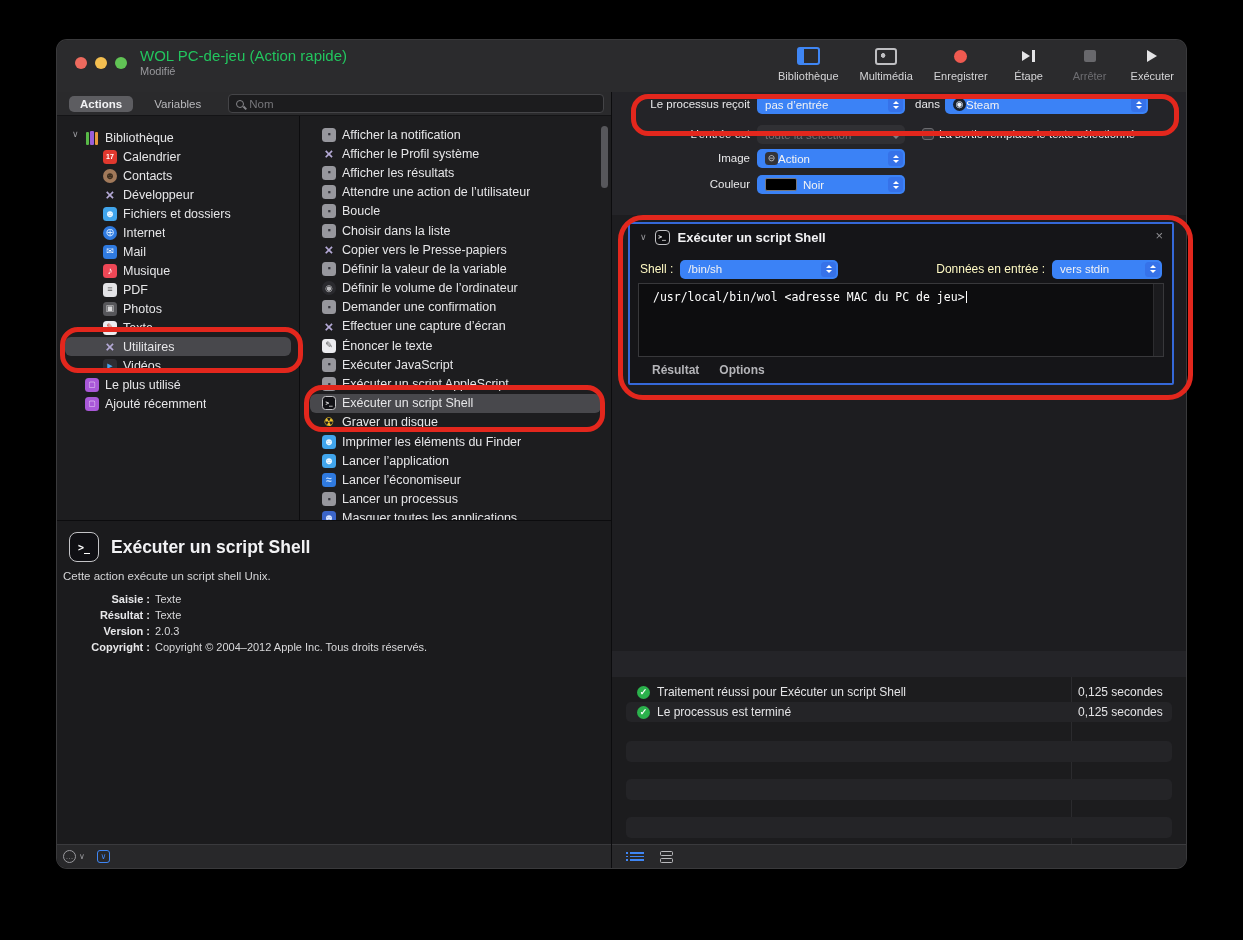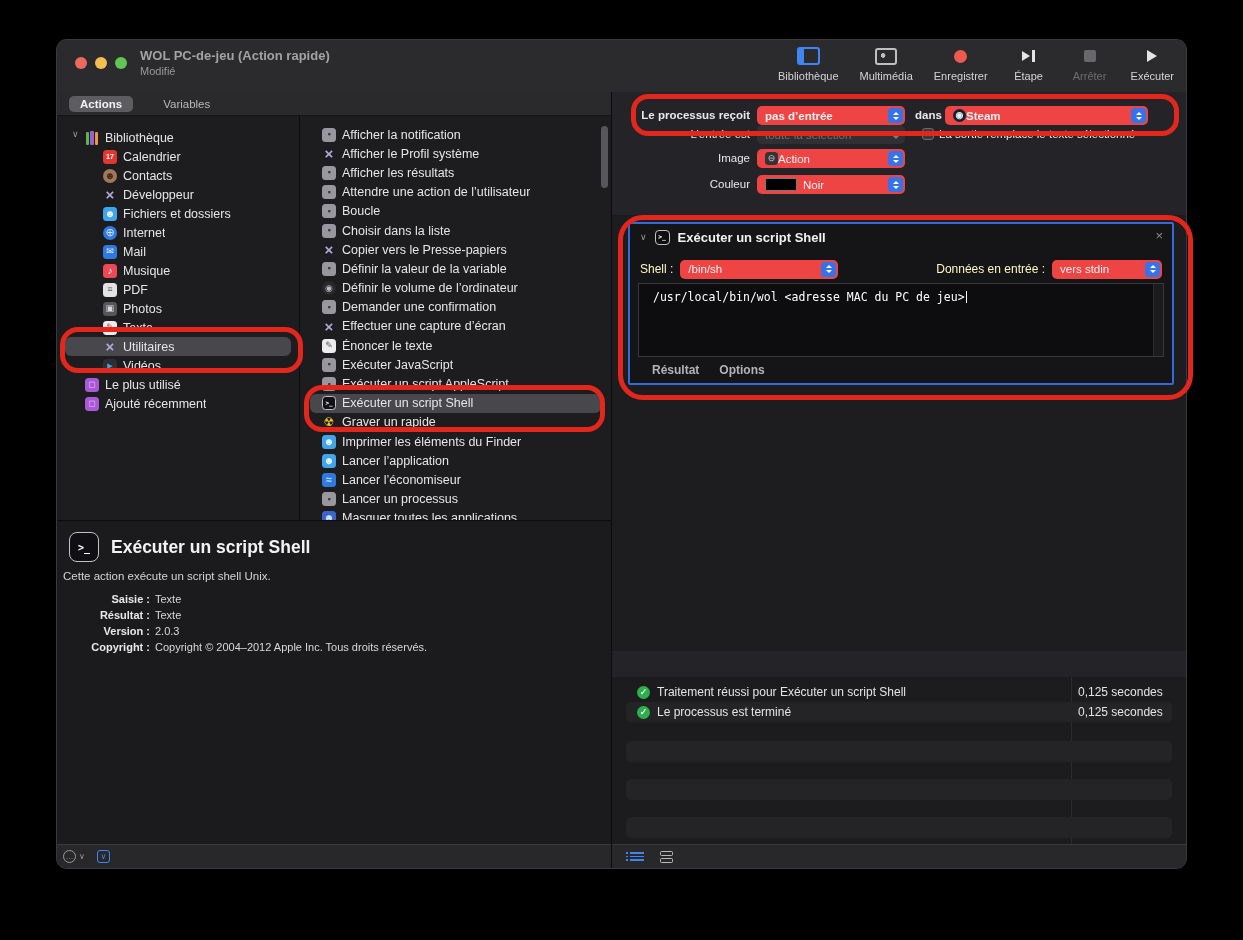--- a/index.html
+++ b/index.html
@@ -5,41 +5,41 @@
   html,body{margin:0;padding:0;background:#000;}
   .root{position:relative;width:1243px;height:940px;background:#000;overflow:hidden;
         font-family:"Liberation Sans",sans-serif;-webkit-font-smoothing:antialiased;}
   .window{position:absolute;left:57px;top:40px;width:1129px;height:828px;background:#1e1e20;
           border-radius:10px;overflow:hidden;box-shadow:0 0 0 1px #3a3a3c,0 22px 60px rgba(0,0,0,.65);}
   
   .titlebar{position:absolute;left:0;top:0;right:0;height:52px;background:#2b2b2d;border-bottom:1px solid #151517;}
   .traffic{position:absolute;left:18px;top:17px;display:flex;gap:8px;}
   .light{width:12px;height:12px;border-radius:50%;}
   .titlewrap{position:absolute;left:83px;top:8px;}
-  .wtitle{font-size:13px;font-weight:bold;color:#a3a3a3;line-height:16px;}
+  .wtitle{font-size:15px;font-weight:normal;color:#22c55e;line-height:16px;}
   .wsub{font-size:11px;color:#98989c;line-height:13px;margin-top:1px;}
   .toolbar{position:absolute;right:12px;top:3px;display:flex;gap:21px;align-items:flex-end;}
   .tbitem{display:flex;flex-direction:column;align-items:center;min-width:40px;}
   .tbicon{height:26px;display:flex;align-items:center;justify-content:center;}
   .tblabel{font-size:11px;color:#d4d4d6;line-height:15px;}
   .tbitem.disabled .tblabel{color:#6d6d71;}
   .tb-lib{width:19px;height:14px;border:2px solid #3f86f4;border-radius:3px;
           background:linear-gradient(90deg,#3f86f4 0 5px,transparent 5px);}
   .tb-media{width:18px;height:13px;border:2px solid #bfbfc2;border-radius:3px;
           background:radial-gradient(circle at 34% 42%,#bfbfc2 0 2px,transparent 2.6px);}
   .tb-rec{width:13px;height:13px;border-radius:50%;background:#ef5a50;}
   .tb-tri{width:0;height:0;border-top:6px solid transparent;border-bottom:6px solid transparent;border-left:10px solid #e4e4e6;}
   .tb-bar{width:3px;height:12px;background:#e4e4e6;margin-left:2px;}
   .tb-stop{width:12px;height:12px;background:#68686c;border-radius:2px;}
   
   .leftpane{position:absolute;left:0;top:52px;width:554px;bottom:0;background:#1d1d1f;border-right:1px solid #0c0c0e;}
   .rightpane{position:absolute;left:555px;top:52px;right:0;bottom:0;background:#242428;}
   
   .tabbar{position:absolute;left:0;top:0;right:0;height:24px;background:#2a2a2c;border-bottom:1px solid #141416;
-          display:flex;align-items:center;padding:0 7px 0 12px;gap:19px;box-sizing:border-box;}
+          display:flex;align-items:center;padding:0 7px 0 12px;gap:10px;box-sizing:border-box;}
   .tab{font-size:11.5px;color:#b9b9bc;padding:2px 11px;border-radius:5px;}
   .tab.sel{background:#5d5d61;color:#f2f2f4;font-weight:bold;}
   .search{flex:1;height:17px;background:#1c1c1e;border:1px solid #444447;border-radius:4px;
           display:flex;align-items:center;gap:5px;padding:0 7px;margin-left:6px;}
   .mag{width:6px;height:6px;border:1.5px solid #86868a;border-radius:50%;position:relative;flex:0 0 auto;}
   .mag::after{content:'';position:absolute;width:4px;height:1.5px;background:#86868a;transform:rotate(45deg);right:-3.5px;bottom:-1.5px;}
   .ph{font-size:11.5px;color:#76767a;}
   
   .cols{position:absolute;left:0;top:24px;right:0;height:404px;display:flex;overflow:hidden;}
   .sidebar{width:243px;border-right:1px solid #0c0c0e;padding-top:12px;box-sizing:border-box;overflow:hidden;}
@@ -80,21 +80,21 @@
               display:flex;align-items:center;justify-content:center;margin-left:12px;box-sizing:border-box;line-height:0;}
   .list-ic{margin-left:18px;display:flex;flex-direction:column;gap:2px;}
   .list-ic i{display:block;width:14px;height:1.8px;background:#3f86f4;position:relative;}
   .list-ic i::before{content:'';position:absolute;left:-4px;top:0;width:2px;height:1.8px;background:#3f86f4;}
   .stack-ic{margin-left:16px;display:flex;flex-direction:column;gap:2px;}
   .stack-ic i{display:block;width:13px;height:5px;border:1.3px solid #b9b9bc;border-radius:1.5px;box-sizing:border-box;}
   
   .options{position:absolute;left:0;top:0;right:0;height:123px;background:#242428;}
   .optrow{position:absolute;left:0;right:0;height:19px;}
   .optlabel{position:absolute;left:0;width:138px;text-align:right;font-size:11.5px;color:#e8e8ea;line-height:19px;}
-  .select{position:absolute;height:19px;background:#ef4444;border-radius:5px;display:flex;align-items:center;
+  .select{position:absolute;height:19px;background:#3b82f6;border-radius:5px;display:flex;align-items:center;
           padding:0 24px 0 8px;font-size:11.5px;color:#f2f2f4;box-sizing:border-box;white-space:nowrap;overflow:hidden;}
   .select .stepper{position:absolute;right:2px;top:2px;width:15px;height:15px;background:#3672e9;border-radius:3.5px;
           display:flex;flex-direction:column;align-items:center;justify-content:center;}
   .tri-u{width:0;height:0;border-left:3.2px solid transparent;border-right:3.2px solid transparent;border-bottom:3.8px solid #fff;margin-bottom:2px;}
   .tri-d{width:0;height:0;border-left:3.2px solid transparent;border-right:3.2px solid transparent;border-top:3.8px solid #fff;}
   .select.disabled{background:#303034;color:#717175;}
   .select.disabled .stepper{background:transparent;}
   .select.disabled .tri-u{border-bottom-color:#7d7d81;}
   .select.disabled .tri-d{border-top-color:#7d7d81;}
   .dans{position:absolute;font-size:11.5px;color:#e8e8ea;line-height:19px;}
@@ -194,20 +194,24 @@
             </div>
             <div class="tblabel">Exécuter</div>
           </div>
         </div>
     </div>
 
     <div class="leftpane">
       <div class="tabbar">
         <div class="tab sel">Actions</div>
         <div class="tab">Variables</div>
+        <div class="search">
+          <span class="mag"></span>
+          <span class="ph">Nom</span>
+        </div>
       </div>
       <div class="cols">
         <div class="sidebar" id="sidebar">
             <div class="row" style="padding-left: 20px;">
               <span class="chev">∨</span>
               <span class="icon ic-books">
                 <i></i>
                 <i></i>
                 <i></i>
               </span>
@@ -326,21 +330,21 @@
             <div class="row" style="padding-left: 12px;">
               <span class="icon" style="background: rgb(151, 151, 157); color: rgb(51, 51, 58); font-size: 9px;">▪</span>
               <span class="lbl">Exécuter un script AppleScript</span>
             </div>
             <div class="row sel" style="padding-left: 12px;">
               <span class="icon" style="background: rgb(18, 18, 22); border: 1px solid rgb(195, 195, 198); color: rgb(255, 255, 255); font-size: 6px; font-weight: bold; font-family: &quot;DejaVu Sans Mono&quot;, monospace;">&gt;_</span>
               <span class="lbl">Exécuter un script Shell</span>
             </div>
             <div class="row" style="padding-left: 12px;">
               <span class="icon" style="color: rgb(242, 198, 46); font-size: 12px;">☢</span>
-              <span class="lbl">Graver un rapide</span>
+              <span class="lbl">Graver un disque</span>
             </div>
             <div class="row" style="padding-left: 12px;">
               <span class="icon" style="background: rgb(65, 165, 236); color: rgb(234, 246, 255); font-size: 10px;">☻</span>
               <span class="lbl">Imprimer les éléments du Finder</span>
             </div>
             <div class="row" style="padding-left: 12px;">
               <span class="icon" style="background: rgb(65, 165, 236); color: rgb(234, 246, 255); font-size: 10px;">☻</span>
               <span class="lbl">Lancer l’application</span>
             </div>
             <div class="row" style="padding-left: 12px;">
@@ -388,21 +392,21 @@
       <div class="bbar">
         <span class="ell-circle">…</span>
         <span class="mini-chev">∨</span>
         <span class="var-toggle">∨</span>
       </div>
     </div>
 
     <div class="rightpane">
 
       <div class="options">
-        <div class="optrow" style="top:14px;font-weight:bold;">
+        <div class="optrow" style="top:3px;">
           <div class="optlabel">Le processus reçoit</div>
           <div class="select" style="left:145px;width:148px;">
             <span>pas d’entrée</span>
             <span class="stepper">
                 <i class="tri-u"></i>
                 <i class="tri-d"></i>
               </span>
           </div>
           <div class="dans" style="left:303px;">dans</div>
           <div class="select" style="left:333px;width:203px;">

